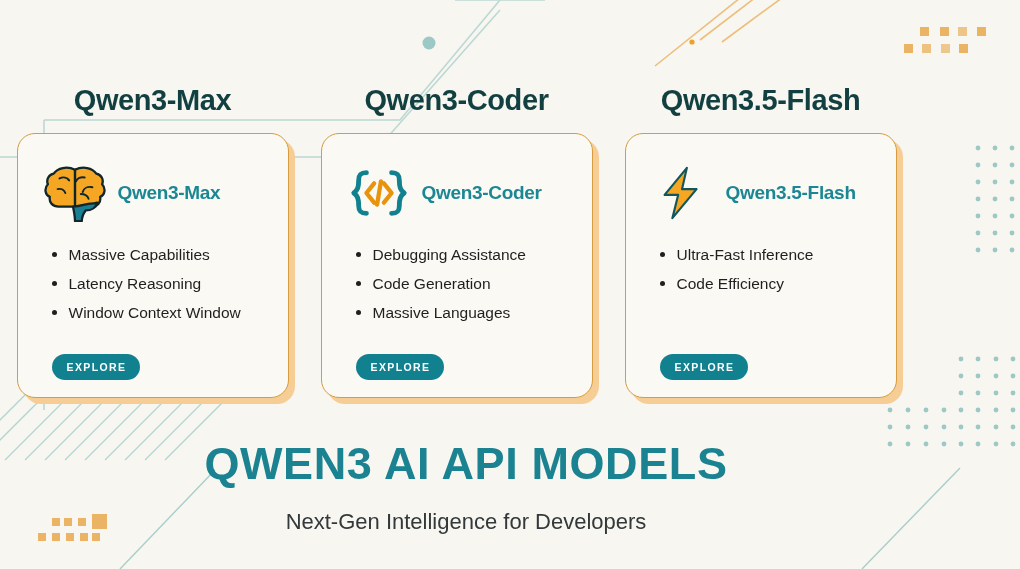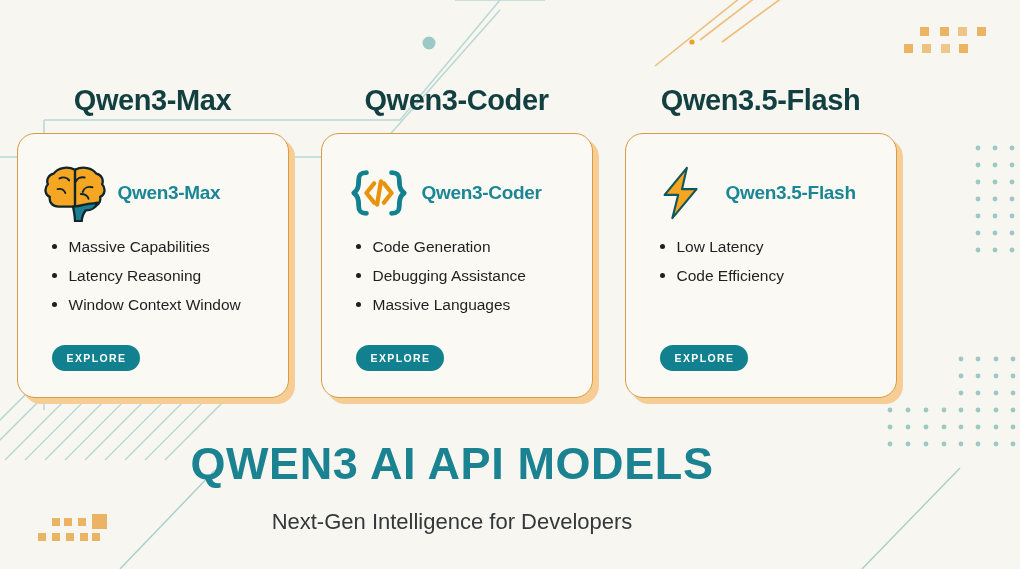--- a/index.html
+++ b/index.html
@@ -89,20 +89,21 @@
   .card-label {
     font-size: 19px;
     font-weight: bold;
     color: #1b8794;
     letter-spacing: -0.3px;
     white-space: nowrap;
   }
 
   .bullets {
     list-style: none;
+    margin-top: 8px;
     padding-left: 14px;
   }
 
   .bullets li {
     position: relative;
     font-size: 15.5px;
     color: #1f1f1f;
     line-height: 29px;
     padding-left: 17px;
     white-space: nowrap;
@@ -114,21 +115,21 @@
     left: 0;
     top: 12px;
     width: 5px;
     height: 5px;
     border-radius: 50%;
     background: #1f1f1f;
   }
 
   .explore-wrap {
     margin-top: auto;
-    padding-bottom: 26px;
+    padding-bottom: 17px;
     padding-left: 14px;
     text-decoration: underline;
   }
 
   .explore-btn {
     display: inline-block;
     background: #12818f;
     color: #ffffff;
     font-size: 10.5px;
     font-weight: bold;
@@ -136,21 +137,21 @@
     padding: 7px 14px 7px 15px;
     border: none;
     border-radius: 14px;
     cursor: pointer;
     font-family: "Liberation Sans", sans-serif;
   }
 
   
   .footer {
     position: absolute;
-    left: 2px;
+    left: 16px;
     top: 438px;
     width: 900px;
     text-align: center;
   }
 
   .main-title {
     font-size: 45px;
     font-weight: bold;
     color: #1a8290;
     letter-spacing: 0.6px;
@@ -347,22 +348,22 @@
               <path d="M45 8c7 0 8 3 8 8 0 7 1 10 5 13-4 3-5 6-5 13 0 5-1 8-8 8" fill="none" stroke="#12818f" stroke-width="5" stroke-linecap="round" stroke-linejoin="round"></path>
               <path d="M27 19 L19 29 L27 39" fill="none" stroke="#e8930c" stroke-width="4.4" stroke-linecap="round" stroke-linejoin="round"></path>
               <path d="M37 19 L45 29 L37 39" fill="none" stroke="#e8930c" stroke-width="4.4" stroke-linecap="round" stroke-linejoin="round"></path>
               <path d="M34 17 L30 41" fill="none" stroke="#e8930c" stroke-width="4.4" stroke-linecap="round"></path>
             </svg>
           </span>
           <span class="card-label">Qwen3-Coder</span>
         </div>
 
         <ul class="bullets">
+          <li>Debugging Assistance</li>
           <li>Code Generation</li>
-          <li>Debugging Assistance</li>
           <li>Massive Languages</li>
         </ul>
 
         <div class="explore-wrap">
           <button class="explore-btn">EXPLORE</button>
         </div>
       </div>
     </div>
 
     <div class="card-col">
@@ -372,21 +373,21 @@
         <div class="card-top">
           <span class="card-icon">
             <svg viewBox="0 0 64 58" width="62" height="58" xmlns="http://www.w3.org/2000/svg">
               <path d="M36 3 L13 31 L27 31 L21 55 L46 25 L31 25 Z" fill="#f5a623" stroke="#10565c" stroke-width="2.2" stroke-linejoin="round"></path>
             </svg>
           </span>
           <span class="card-label">Qwen3.5-Flash</span>
         </div>
 
         <ul class="bullets">
-          <li>Low Latency</li>
+          <li>Ultra-Fast Inference</li>
           <li>Code Efficiency</li>
         </ul>
 
         <div class="explore-wrap">
           <button class="explore-btn">EXPLORE</button>
         </div>
       </div>
     </div>
 
   </div>

